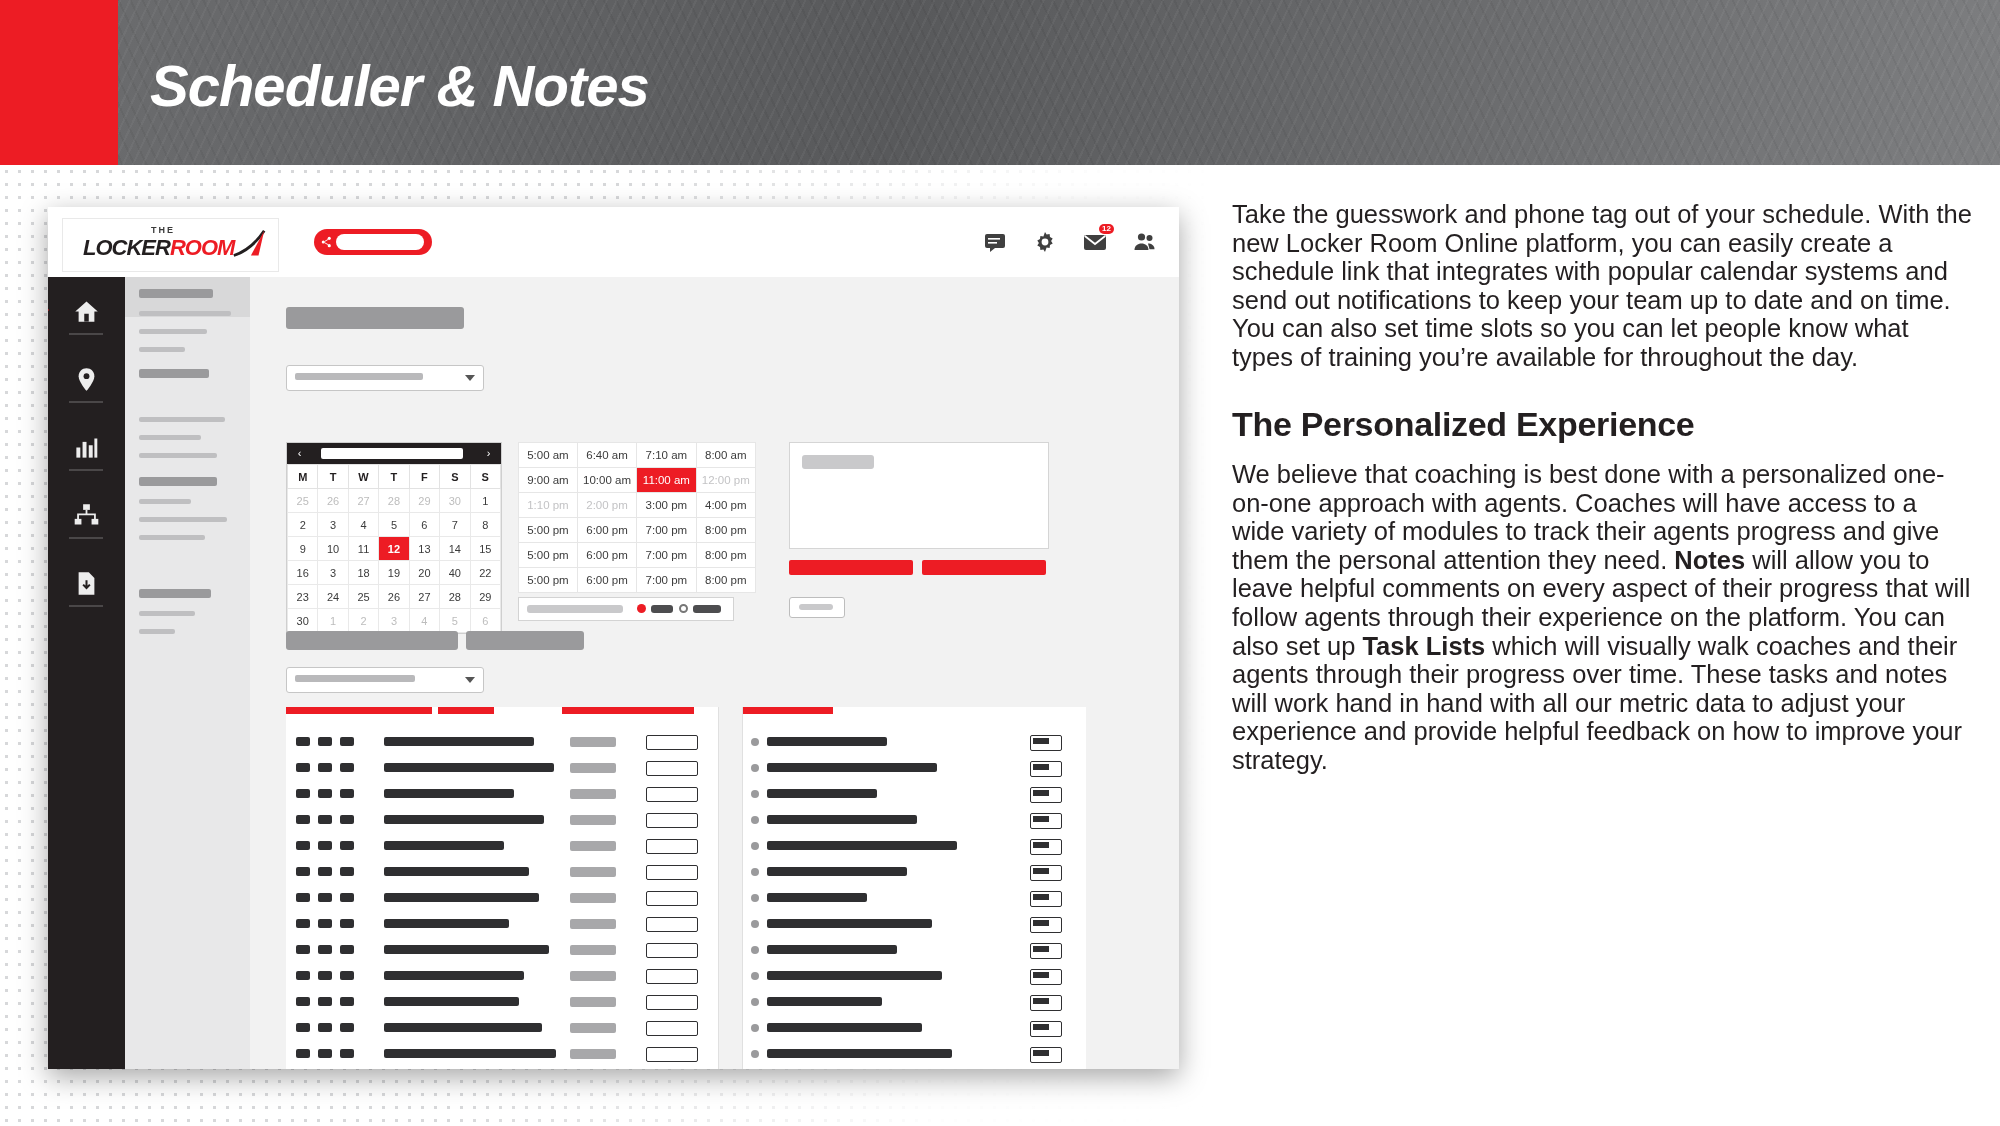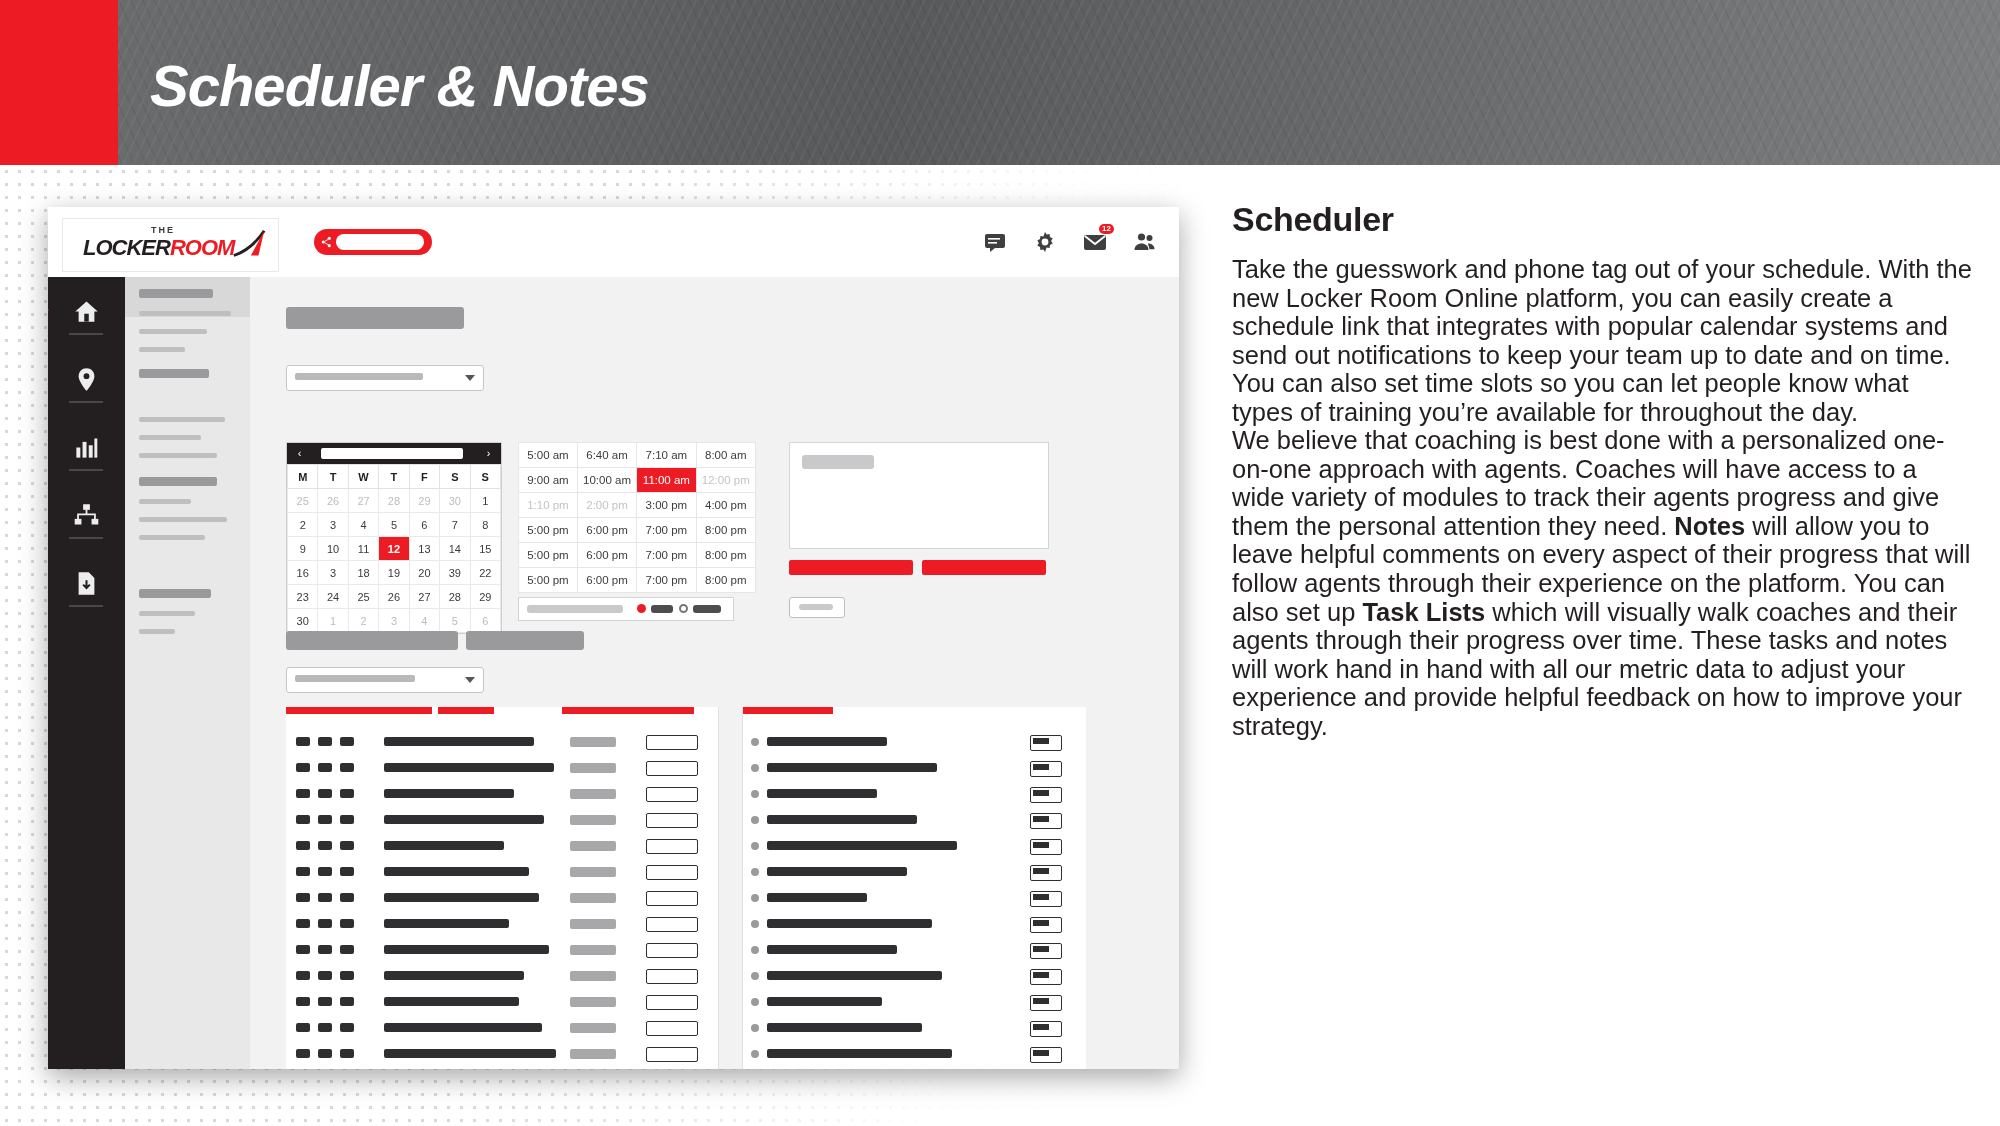--- a/index.html
+++ b/index.html
@@ -331,21 +331,21 @@
               <td>13</td>
               <td>14</td>
               <td>15</td>
             </tr>
             <tr>
               <td>16</td>
               <td>3</td>
               <td>18</td>
               <td>19</td>
               <td>20</td>
-              <td>39</td>
+              <td>40</td>
               <td>22</td>
             </tr>
             <tr>
               <td>23</td>
               <td>24</td>
               <td>25</td>
               <td>26</td>
               <td>27</td>
               <td>28</td>
               <td>29</td>
@@ -757,18 +757,18 @@
                 <span style="position: absolute; top: 2px; left: 2px; width: 16px; height: 6px; background: rgb(47, 47, 49);"></span>
               </span>
             </div>
           </div>
       </div>
     </div>
   </div>
 </div>
 
 <div class="right">
-  <h2 class="h2">Scheduler</h2>
   <p class="body">Take the guesswork and phone tag out of your schedule. With the new Locker Room Online platform, you can easily create a schedule link that integrates with popular calendar systems and send out notifications to keep your team up to date and on time. You can also set time slots so you can let people know what types of training you’re available for throughout the day.</p>
+  <h2 class="h2 second">The Personalized Experience</h2>
   <p class="body">
     <span>We believe that coaching is best done with a personalized one-on-one approach with agents. Coaches will have access to a wide variety of modules to track their agents progress and give them the personal attention they need. </span><b>Notes</b><span> will allow you to leave helpful comments on every aspect of their progress that will follow agents through their experience on the platform. You can also set up </span><b>Task Lists</b><span> which will visually walk coaches and their agents through their progress over time. These tasks and notes will work hand in hand with all our metric data to adjust your experience and provide helpful feedback on how to improve your strategy.</span>
   </p>
 </div>
 
 </body></html>

